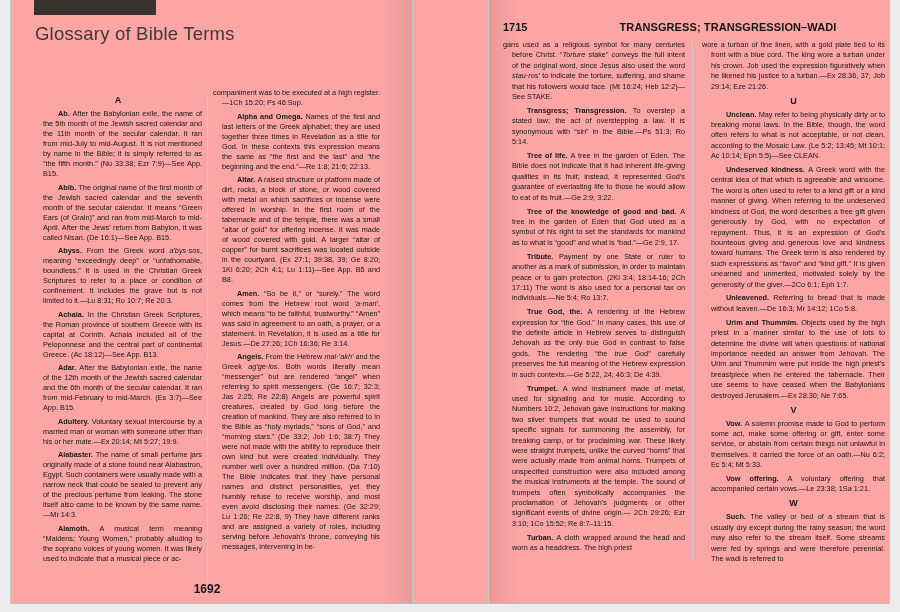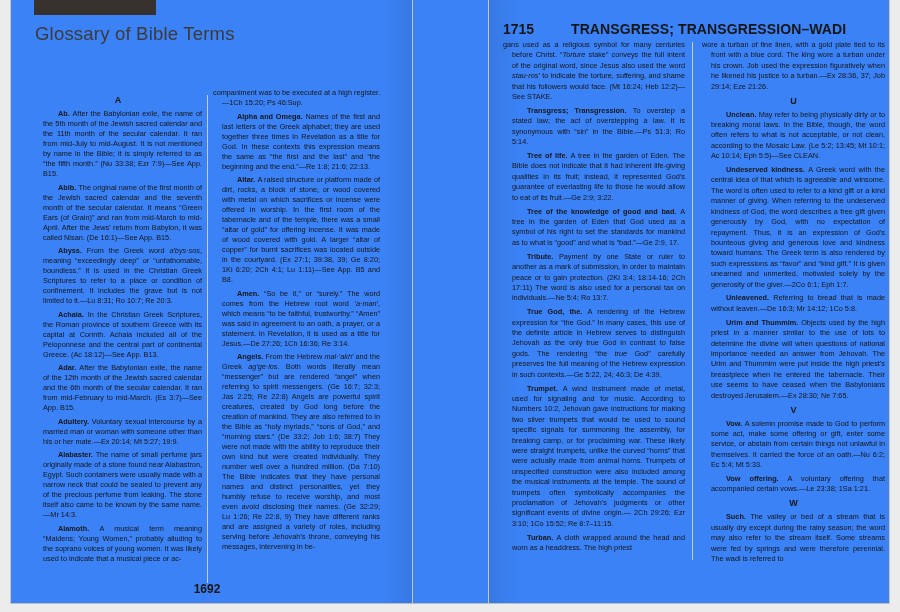--- a/index.html
+++ b/index.html
@@ -4,21 +4,21 @@
 <style>
   html,body{margin:0;padding:0;}
   body{
     width:900px;height:612px;position:relative;overflow:hidden;
     background:#ececec;
     font-family:"Liberation Sans","DejaVu Sans",sans-serif;
     color:#161616;
   }
   .spread{
     position:absolute;left:10px;top:0;width:878px;height:603px;
-    background:#3b82f6;
+    background:#fca5a5;
     border-left:1px solid #c6c6c6;border-right:1px solid #c6c6c6;border-bottom:1px solid #bdbdbd;
   }
   .vline{position:absolute;top:0;bottom:0;width:1px;background:#c6c6c6;}
   .vline.left-page-edge{left:401px;}
   .vline.right-page-edge{left:477px;}
   .gutter-shadow-left{position:absolute;top:0;bottom:0;left:371px;width:30px;
     background:linear-gradient(to right,rgba(0,0,0,0),rgba(0,0,0,0.075));}
   .gutter-shadow-right{position:absolute;top:0;bottom:0;left:478px;width:30px;
     background:linear-gradient(to left,rgba(0,0,0,0),rgba(0,0,0,0.075));}
 
@@ -33,23 +33,23 @@
 
   .section-letter{position:absolute;left:23px;top:95px;width:168px;text-align:center;
     font-weight:bold;font-size:9px;}
   .lcol1{left:23px;top:109px;width:168px;height:472px;}
   .lcol2{left:202px;top:88px;width:167px;height:488px;}
   .col-divider{position:absolute;width:1px;background:#cbcbcb;}
   .ldivider{left:196px;top:95px;height:488px;}
   .left-folio{position:absolute;left:23px;top:582px;width:346px;text-align:center;
     font-weight:bold;font-size:12px;}
 
-  .right-folio{position:absolute;left:492px;top:21px;font-weight:bold;font-size:14px;}
-  .running-head{position:absolute;left:560px;top:21px;width:314px;text-align:left;
-    font-weight:bold;font-size:14px;letter-spacing:0.1px;}
+  .right-folio{position:absolute;left:492px;top:21px;font-weight:bold;font-size:11px;}
+  .running-head{position:absolute;left:560px;top:21px;width:314px;text-align:center;
+    font-weight:bold;font-size:11px;letter-spacing:0.1px;}
   .rcol1{left:492px;top:40px;width:182px;height:522px;line-height:10.4px;}
   .rcol2{left:691px;top:40px;width:183px;height:548px;line-height:10.4px;}
   .rdivider{left:681px;top:42px;height:518px;}
 </style>
 </head>
 <body>
 
 <div class="spread">
 
   <div>

